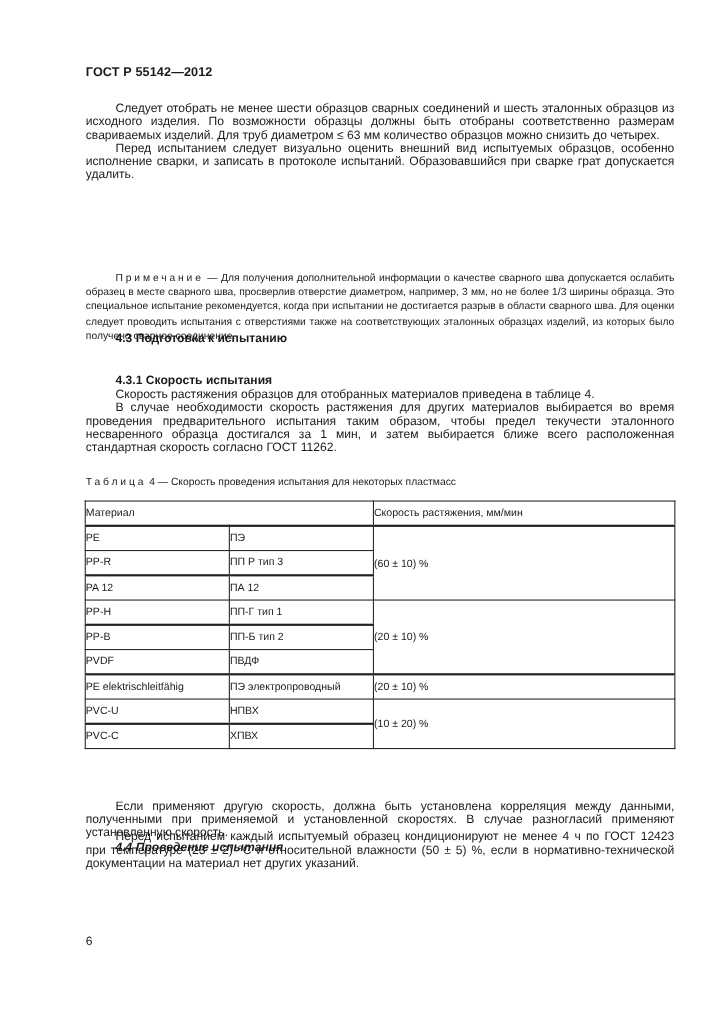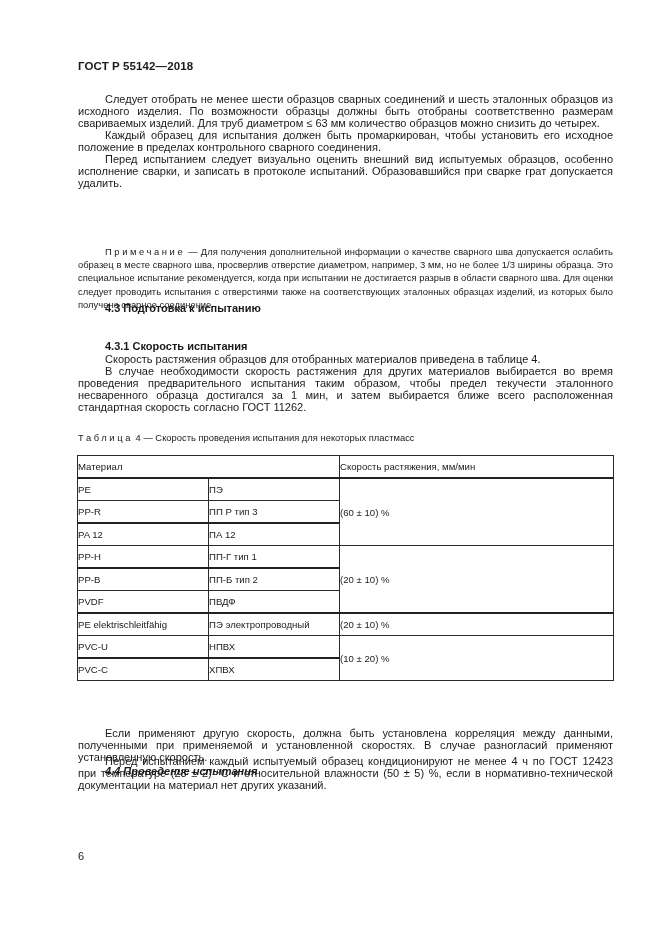--- a/index.html
+++ b/index.html
@@ -20,25 +20,24 @@
   table.t4 td.c1 { width:130px; }
   table.t4 td.c2 { width:130px; }
   table.t4 { border:1.5px solid #222; }
   .pn { position:absolute; left:78px; top:850px; font-size:11px; }
 </style>
 </head>
 <body>
 
 <div class="page">
 
-  <div class="hdr">ГОСТ Р 55142—2018</div>
+  <div class="hdr">ГОСТ Р 55142—2012</div>
 
   <div class="txt" style="top:93px;">
     <p>Следует отобрать не менее шести образцов сварных соединений и шесть эталонных образцов из исходного изделия. По возможности образцы должны быть отобраны соответственно размерам свариваемых изделий. Для труб диаметром ≤ 63 мм количество образцов можно снизить до четырех.</p>
-    <p>Каждый образец для испытания должен быть промаркирован, чтобы установить его исходное положение в пределах контрольного сварного соединения.</p>
     <p>Перед испытанием следует визуально оценить внешний вид испытуемых образцов, особенно исполнение сварки, и записать в протоколе испытаний. Образовавшийся при сварке грат допускается удалить.</p>
   </div>
 
   <div class="note" style="top:245px;">
     <p><span class="sp">Примечание</span><span> — Для получения дополнительной информации о качестве сварного шва допускается ослабить образец в месте сварного шва, просверлив отверстие диаметром, например, 3 мм, но не более 1/3 ширины образца. Это специальное испытание рекомендуется, когда при испытании не достигается разрыв в области сварного шва. Для оценки следует проводить испытания с отверстиями также на соответствующих эталонных образцах изделий, из которых было получено сварное соединение.</span></p>
   </div>
 
   <div class="h2" style="top:302px;">4.3 Подготовка к испытанию</div>
   <div class="h2" style="top:340px;">4.3.1 Скорость испытания</div>
 

